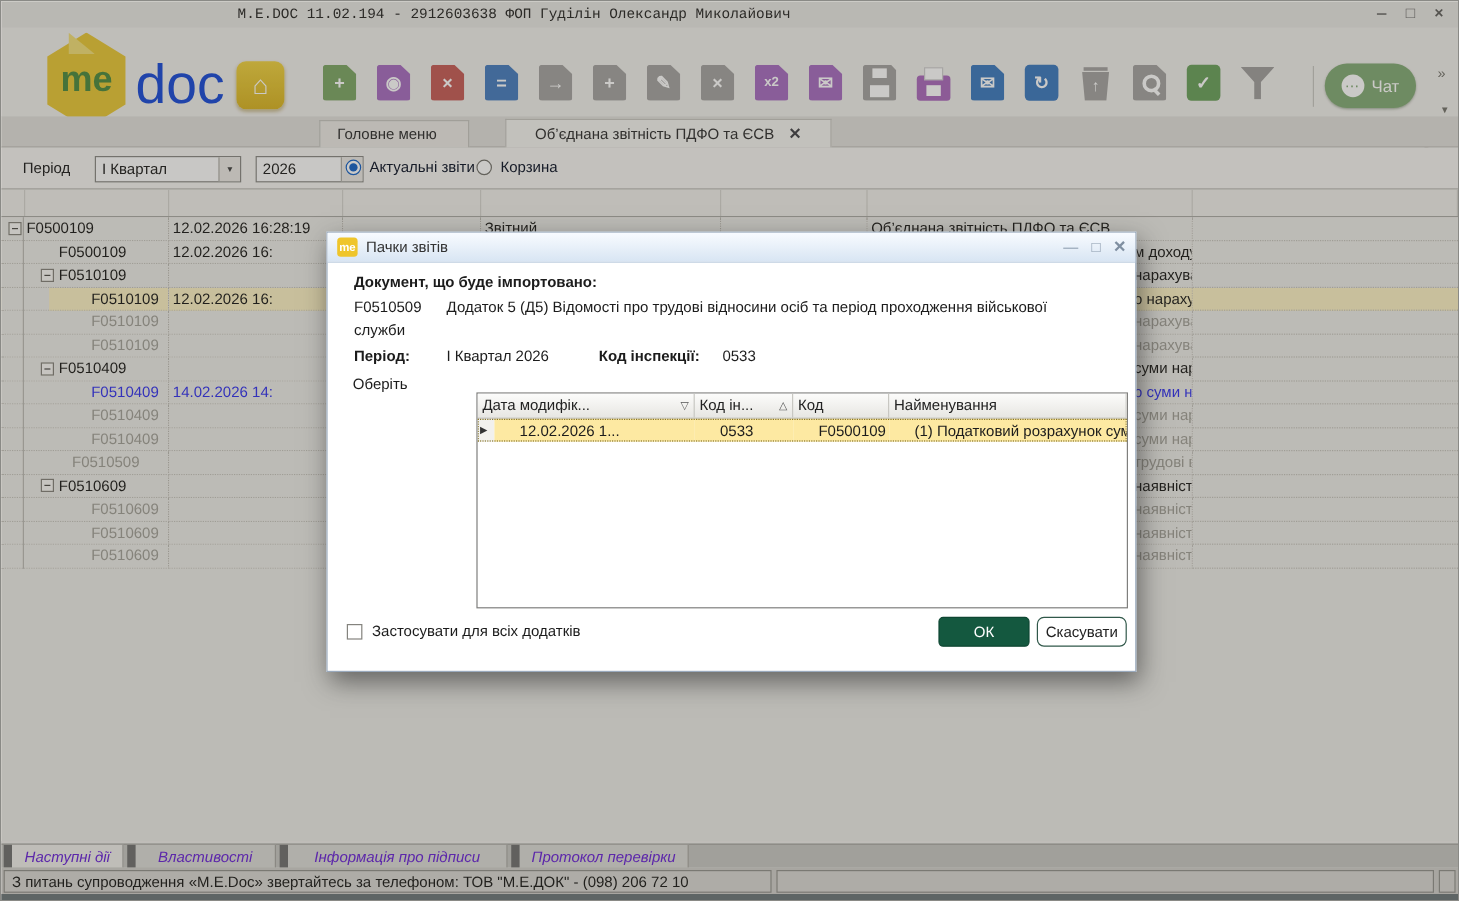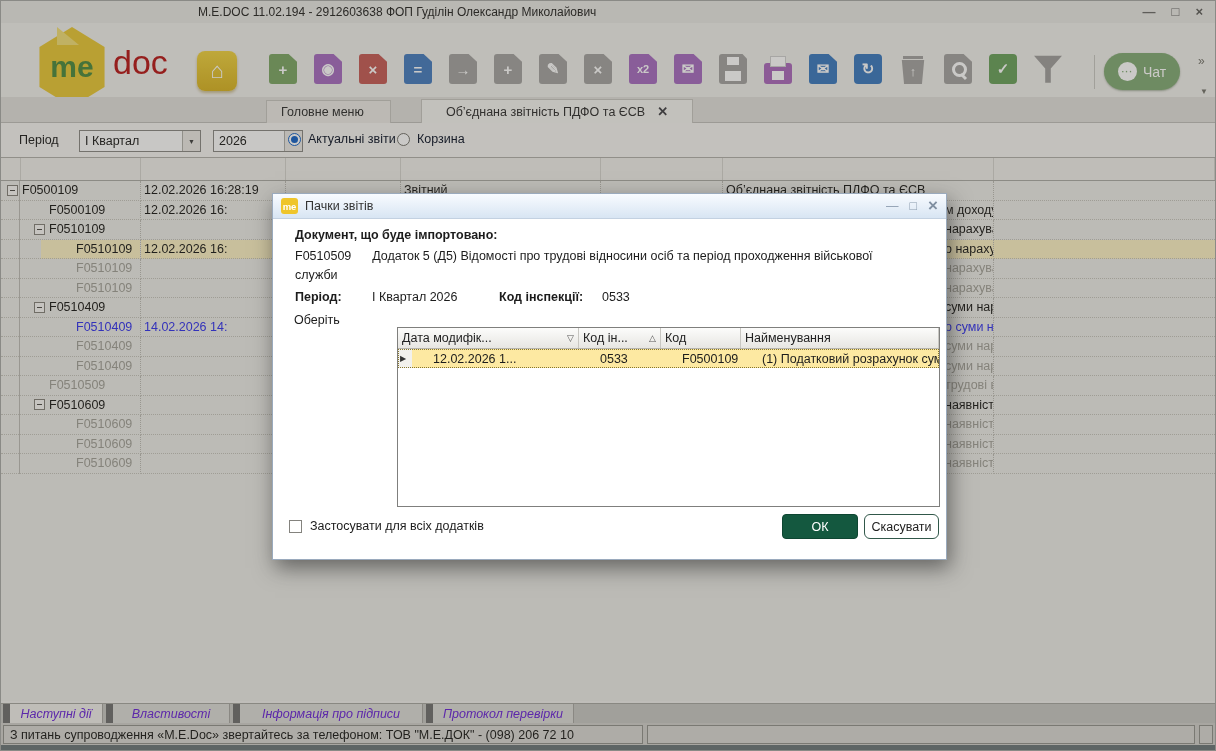--- a/index.html
+++ b/index.html
@@ -1,34 +1,34 @@
 <!DOCTYPE html>
 <html><head>
 <meta charset="utf-8">
 <style>
   html,body{margin:0;padding:0;background:#555;}
   .app{position:relative;width:1216px;height:751px;background:#f0efec;font-family:"Liberation Sans",sans-serif;overflow:hidden;border:1px solid #8a8a86;box-sizing:border-box;}
   .app *{box-sizing:border-box;}
 
   
   .topzone{position:absolute;left:0;top:0;right:0;height:96px;background:#f1f0ed;}
-  .titlebar{position:absolute;left:0;top:0;right:0;height:22px;background:#e9e8e5;}
+  .titlebar{position:absolute;left:0;top:0;right:0;height:22px;background:#e9e8e5;font-family:Liberation Mono, monospace;}
   .title-text{position:absolute;left:197px;top:4px;font-size:12px;color:#2b2b29;white-space:nowrap;}
   .win-controls{position:absolute;right:12px;top:2px;display:flex;gap:16px;align-items:center;color:#6f6f6d;}
   .win-controls span{font-size:13px;line-height:18px;cursor:default;}
   .win-min{font-weight:bold;}
   .win-close{font-size:16px;font-weight:bold;color:#62625f;}
 
   .menubar{position:absolute;left:270px;top:26px;display:flex;gap:24px;font-size:12.5px;color:#26262a;}
   .menu-item{white-space:nowrap;}
 
   .logo{position:absolute;left:34px;top:26px;width:74px;height:80px;background:#e9c93a;clip-path:polygon(50% 0,94% 25%,94% 75%,50% 100%,6% 75%,6% 25%);display:flex;align-items:center;justify-content:center;}
   .logo-fold{position:absolute;left:56px;top:26px;width:22px;height:18px;background:#f2df7a;clip-path:polygon(0 0,100% 100%,0 100%);}
   .logo-me{font-size:30px;font-weight:bold;color:#4f8c43;}
-  .logo-doc{position:absolute;left:112px;top:42px;font-size:34px;color:#b91c1c;}
+  .logo-doc{position:absolute;left:112px;top:42px;font-size:46px;color:#1d4ed8;}
 
   .home-btn{position:absolute;left:196px;top:50px;width:40px;height:40px;border-radius:8px;background:linear-gradient(#f0d344,#d9b527);display:flex;align-items:center;justify-content:center;color:#fff;font-size:22px;box-shadow:0 2px 3px rgba(150,120,20,.4);}
 
   
   .toolbar{position:absolute;left:268px;top:53px;display:flex;gap:17px;align-items:center;}
   .ticon{position:relative;width:28px;height:30px;flex:none;cursor:pointer;}
   .ticon .page{position:absolute;inset:0;background:currentColor;border-radius:3px;clip-path:polygon(0 0,70% 0,100% 26%,100% 100%,0 100%);}
   .ticon .glyph{position:absolute;inset:0;display:flex;align-items:center;justify-content:center;color:#fff;font-size:15px;font-weight:bold;}
   .ticon.square .page{clip-path:none;border-radius:4px;}
   .ticon.funnel .page{clip-path:polygon(0 6%,100% 6%,60% 48%,60% 96%,40% 96%,40% 48%);border-radius:0;}
@@ -534,21 +534,21 @@
           <span></span>
         </div>
         <div class="gc">
           <span class="frag">суми нарахован...</span>
         </div>
         <div class="gc" style="border-right:none;">
           <span></span>
         </div>
       </div>
       <div class="grow gray">
-        <div class="gc code" style="padding-left: 33px;">
+        <div class="gc code" style="padding-left: 44px;">
           <span class="exp" style="visibility: hidden;"></span>
           <span>F0510509</span>
         </div>
         <div class="gc">
           <span></span>
         </div>
         <div class="gc">
           <span></span>
         </div>
         <div class="gc">

